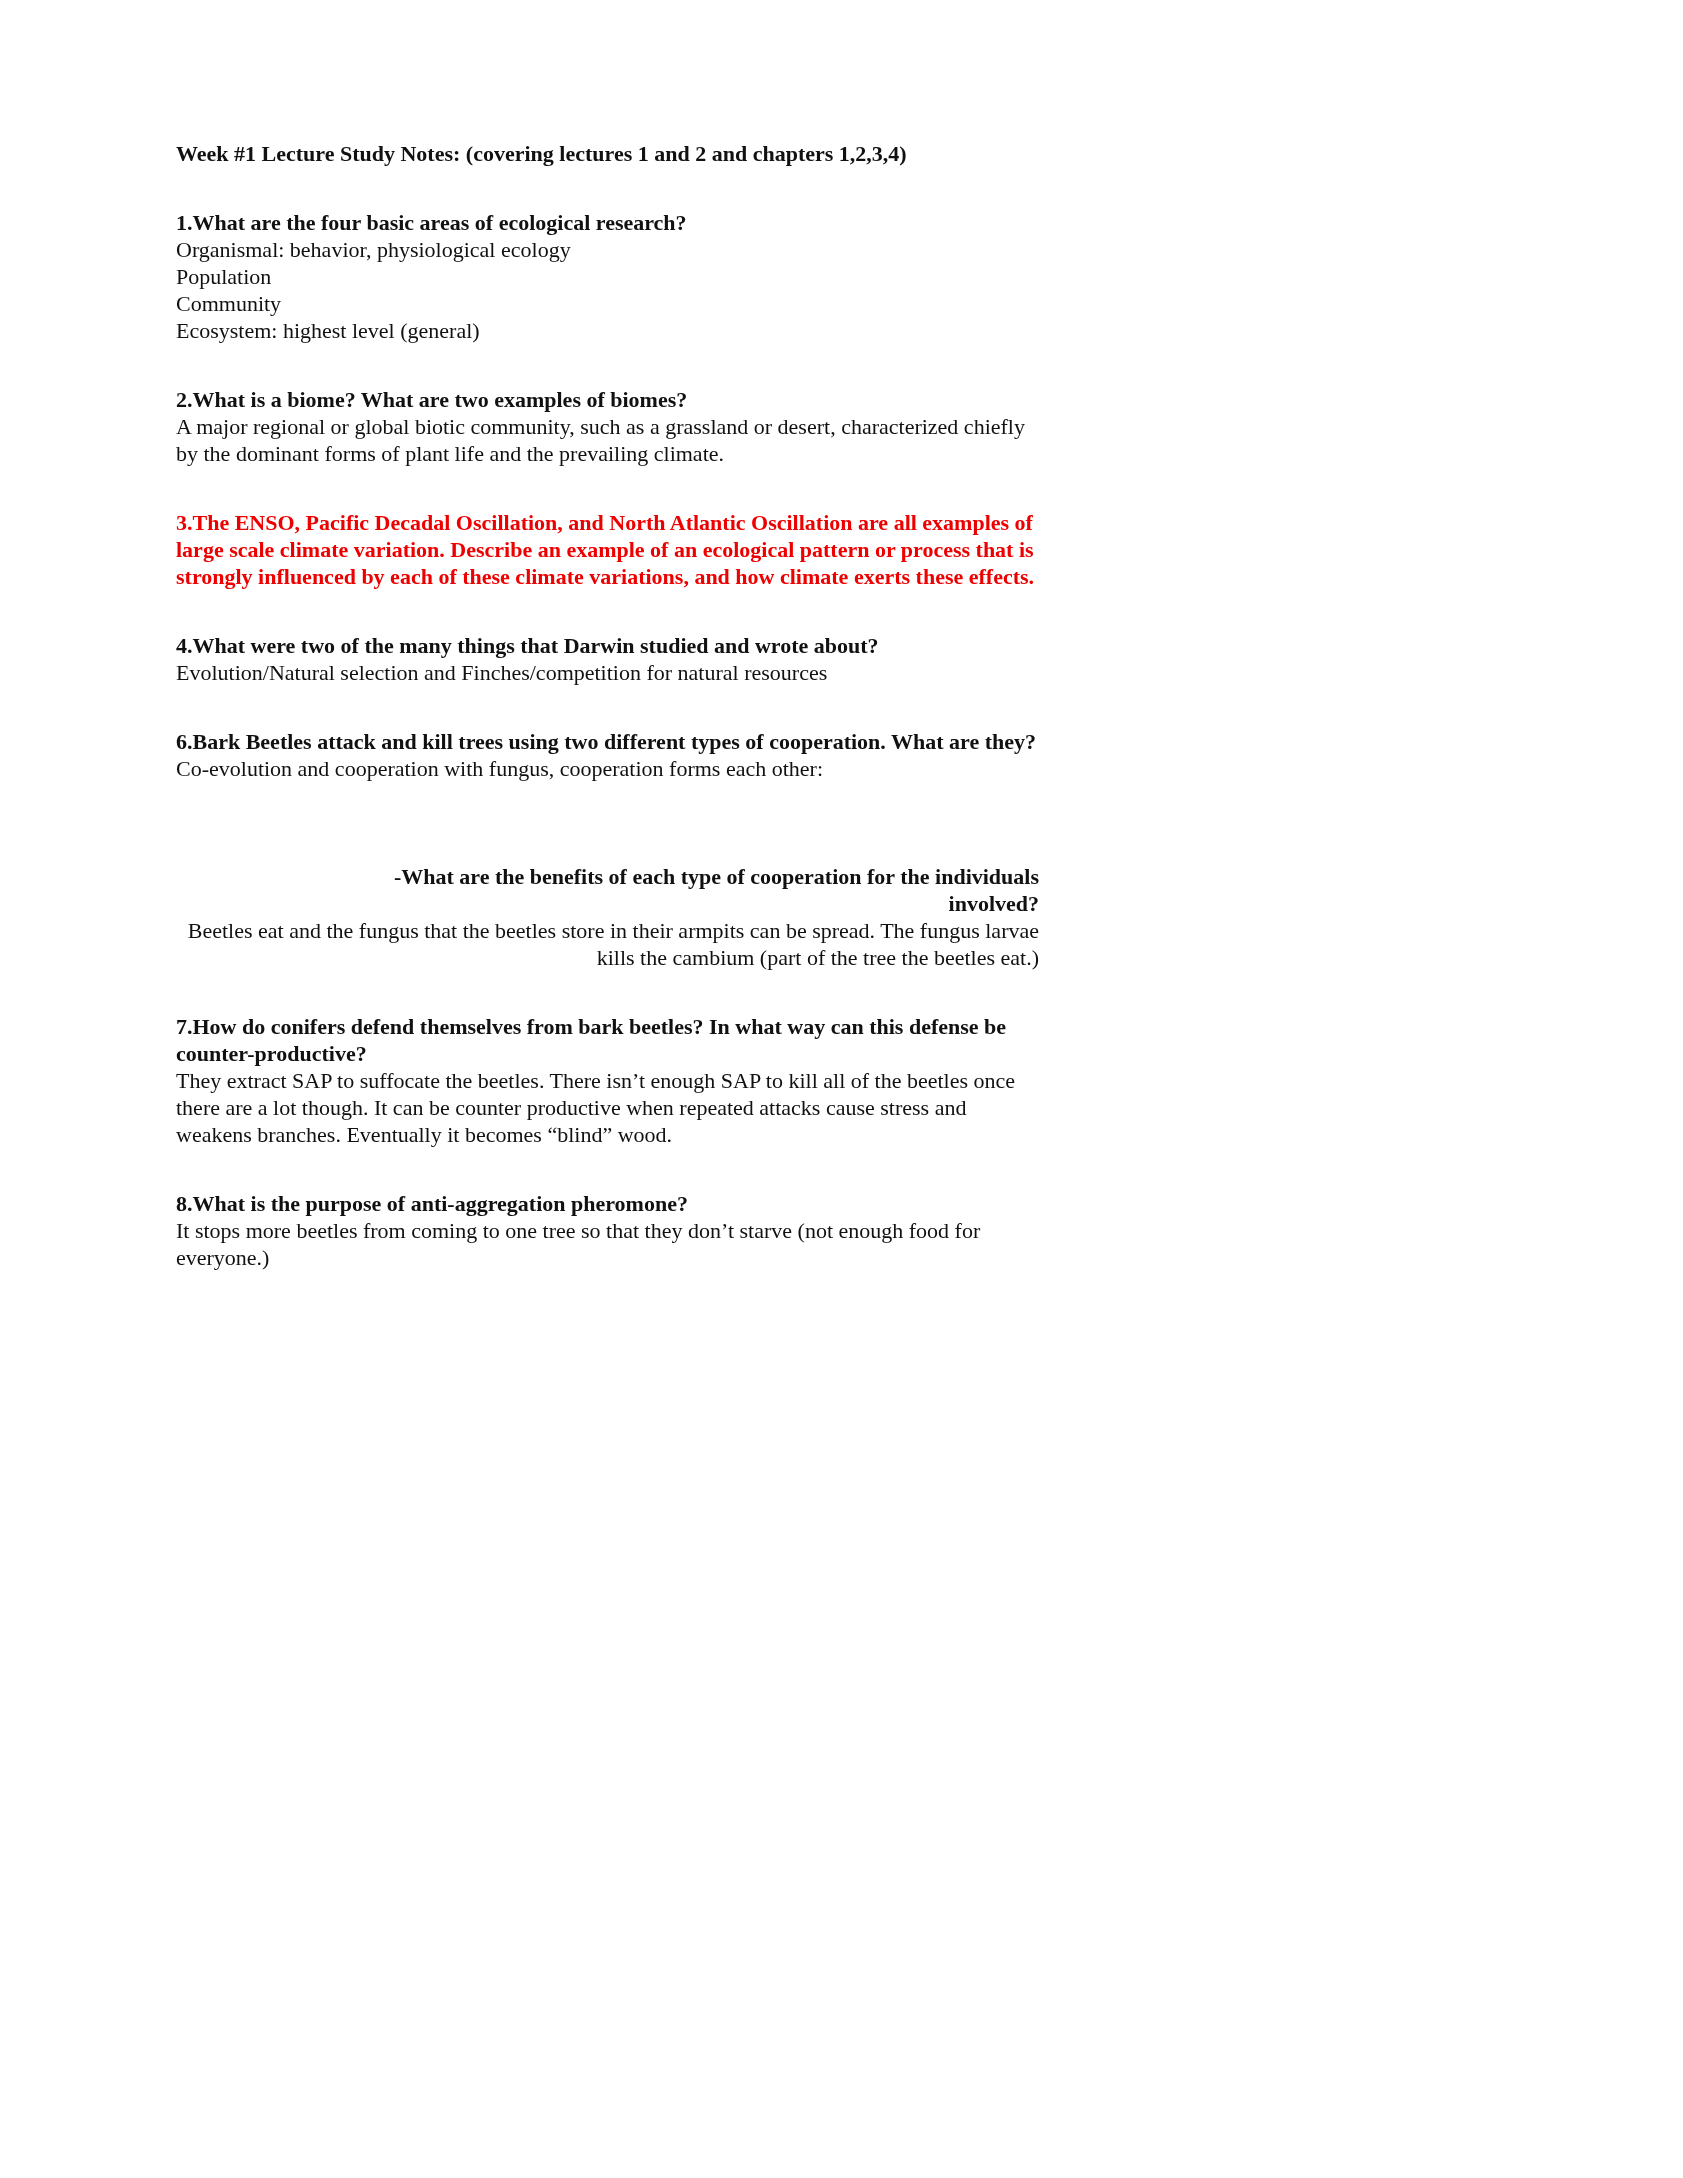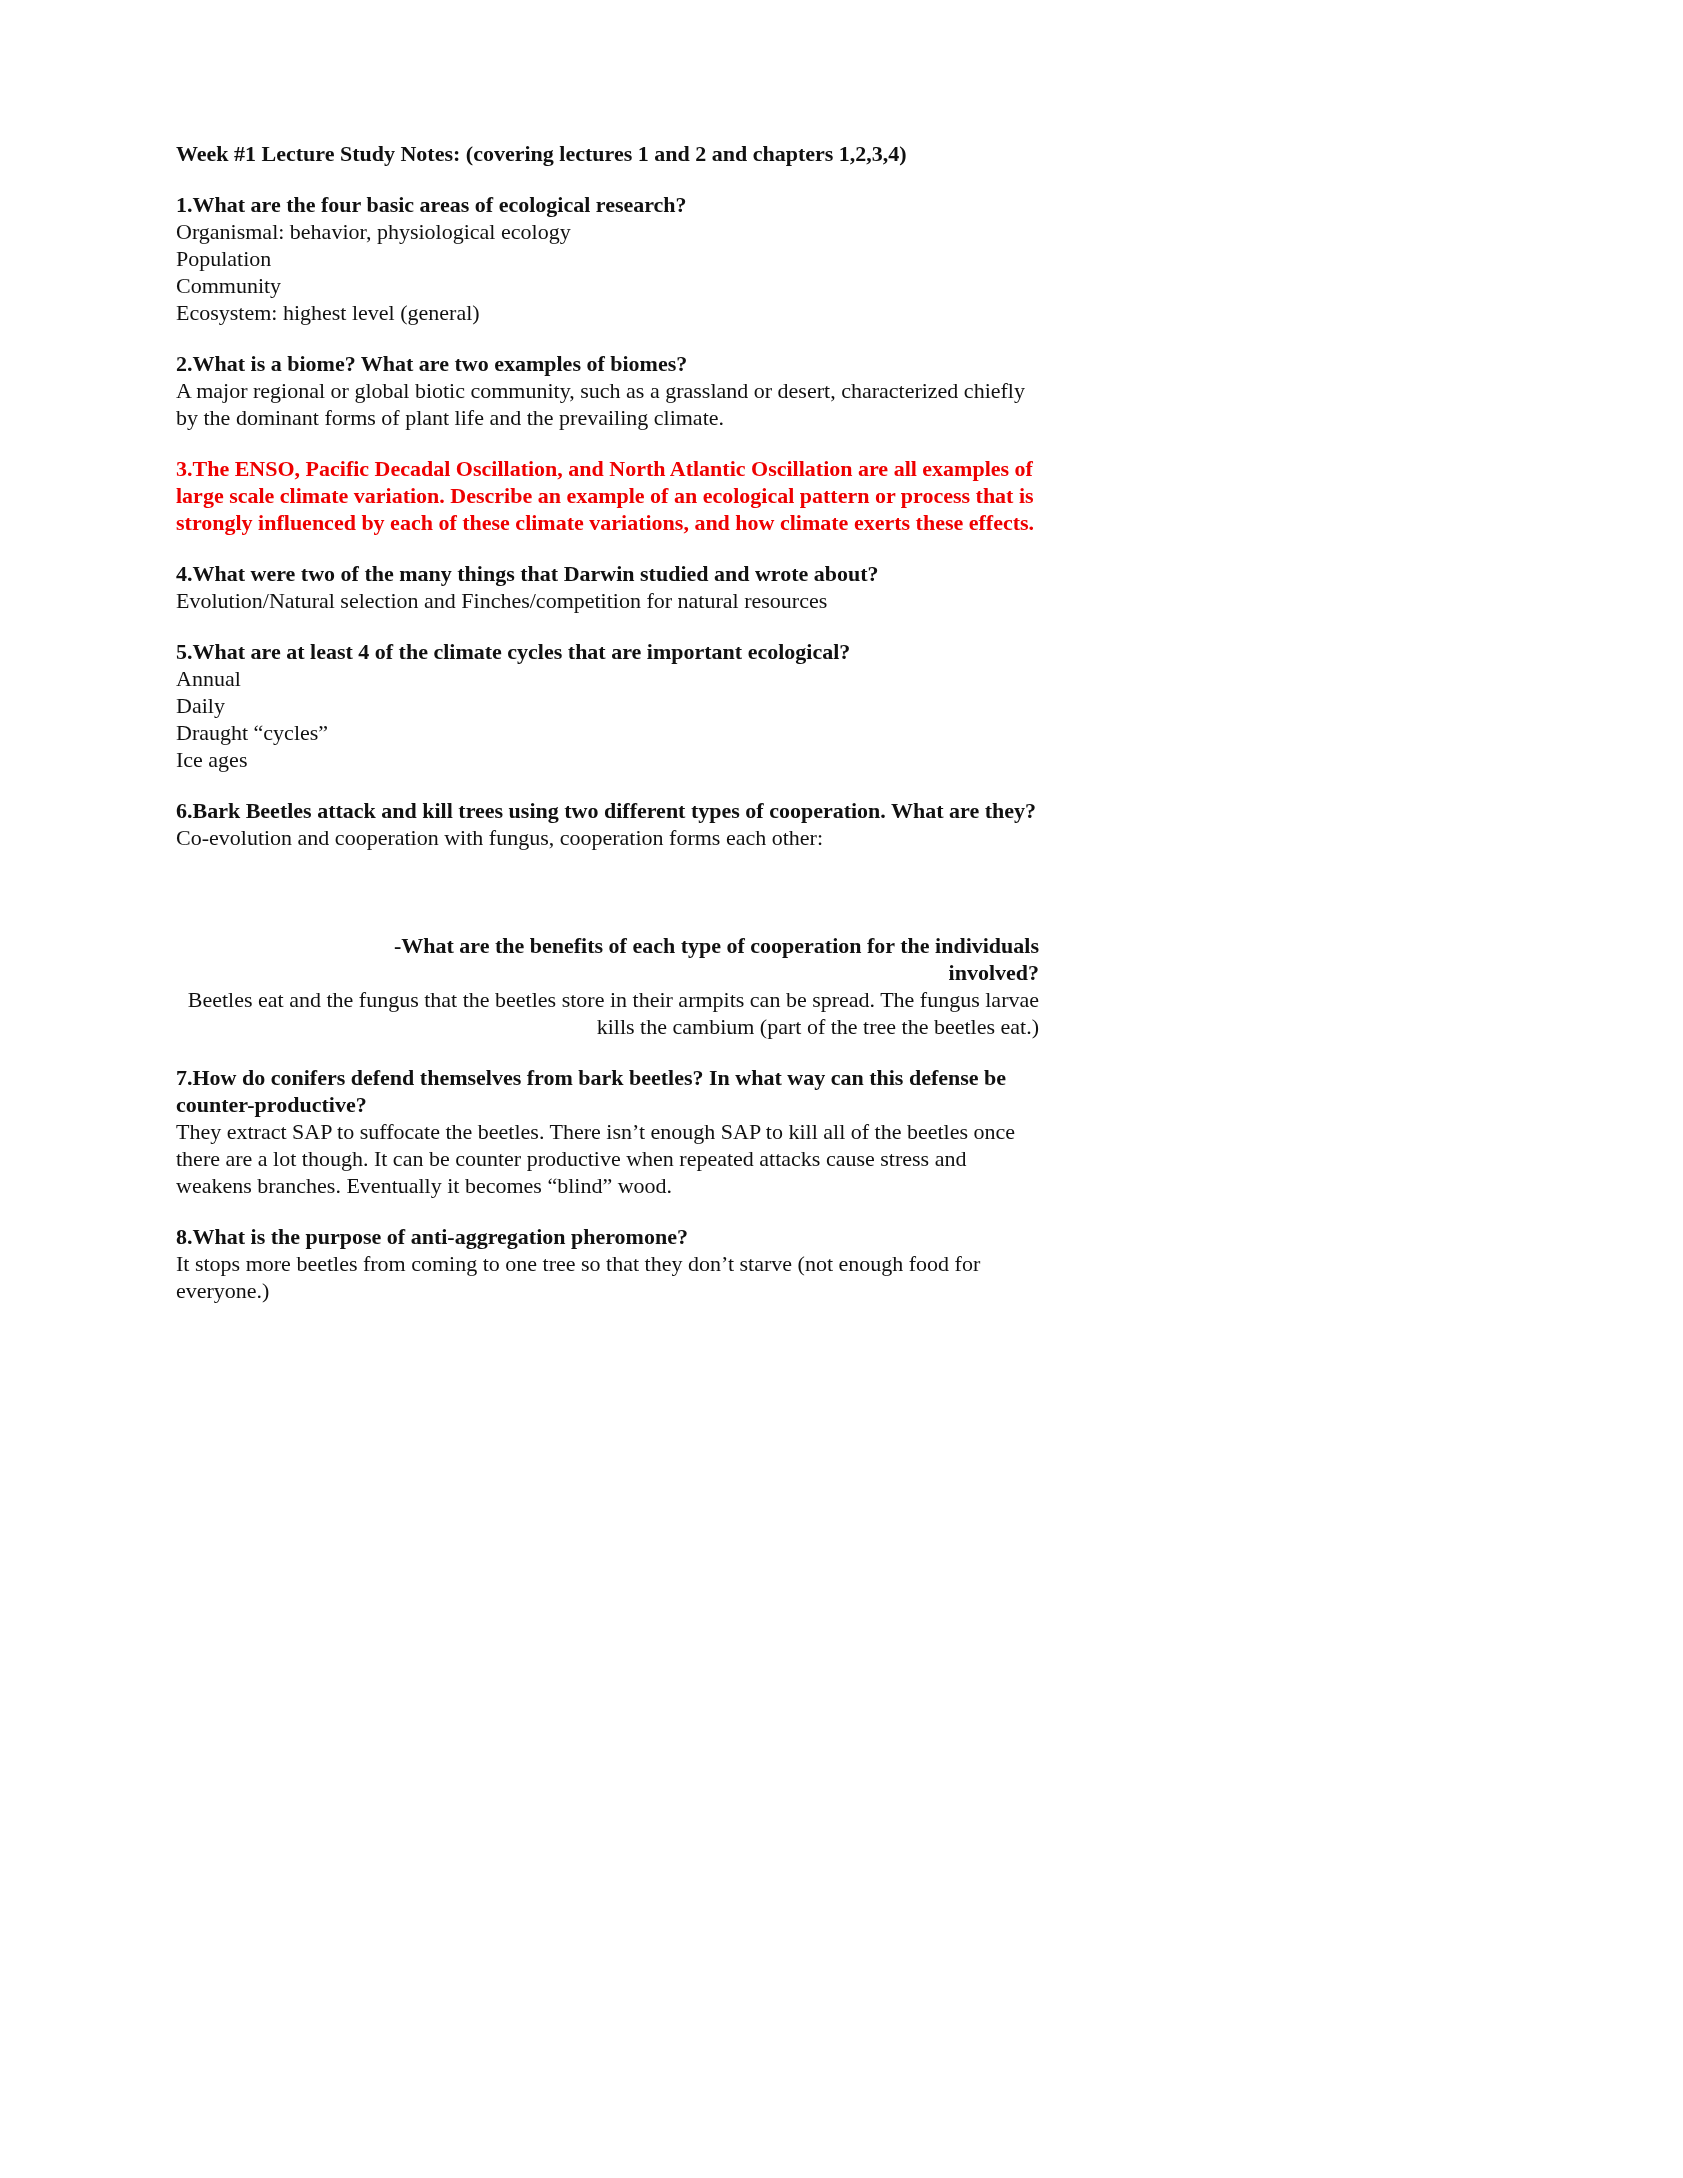--- a/index.html
+++ b/index.html
@@ -21,21 +21,21 @@
     line-height: 27px;
     color: var(--text);
   }
   .content { width: 863px; }
   .title {
     font-weight: bold;
     font-size: 22px;
     line-height: 27px;
     white-space: pre-wrap;
   }
-  .qa { margin-top: 24px; }
+  .qa { margin-top: 42px; }
   .qa.extra-gap { margin-top: 81px; text-align: right; }
   .q {
     font-weight: bold;
     white-space: pre-wrap;
   }
   .q.highlight { color: var(--highlight); }
   .a { white-space: pre-wrap; }
 </style>
 </head>
 <body>
@@ -60,27 +60,20 @@
 
     <section class="qa">
       <p class="q highlight">3.The ENSO, Pacific Decadal Oscillation, and North Atlantic Oscillation are all examples of large scale climate variation. Describe an example of an ecological pattern or process that is strongly influenced by each of these climate variations, and how climate exerts these effects.</p>
     </section>
 
     <section class="qa">
       <p class="q">4.What were two of the many things that Darwin studied and wrote about?</p>
       <p class="a">Evolution/Natural selection and Finches/competition for natural resources</p>
     </section>
 
-    <section class="qa">
-      <p class="q">5.What are at least 4 of the climate cycles that are important ecological?</p>
-      <p class="a">Annual</p>
-      <p class="a">Daily</p>
-      <p class="a">Draught “cycles”</p>
-      <p class="a">Ice ages</p>
-    </section>
 
     <section class="qa">
       <p class="q">6.Bark Beetles attack and kill trees using two different types of cooperation. What are they?</p>
       <p class="a">Co-evolution and cooperation with fungus, cooperation forms each other:</p>
     </section>
 
     <section class="qa extra-gap">
       <p class="q">-What are the benefits of each type of cooperation for the individuals
 involved?</p>
       <p class="a">Beetles eat and the fungus that the beetles store in their armpits can be spread. The fungus larvae kills the cambium (part of the tree the beetles eat.)</p>

